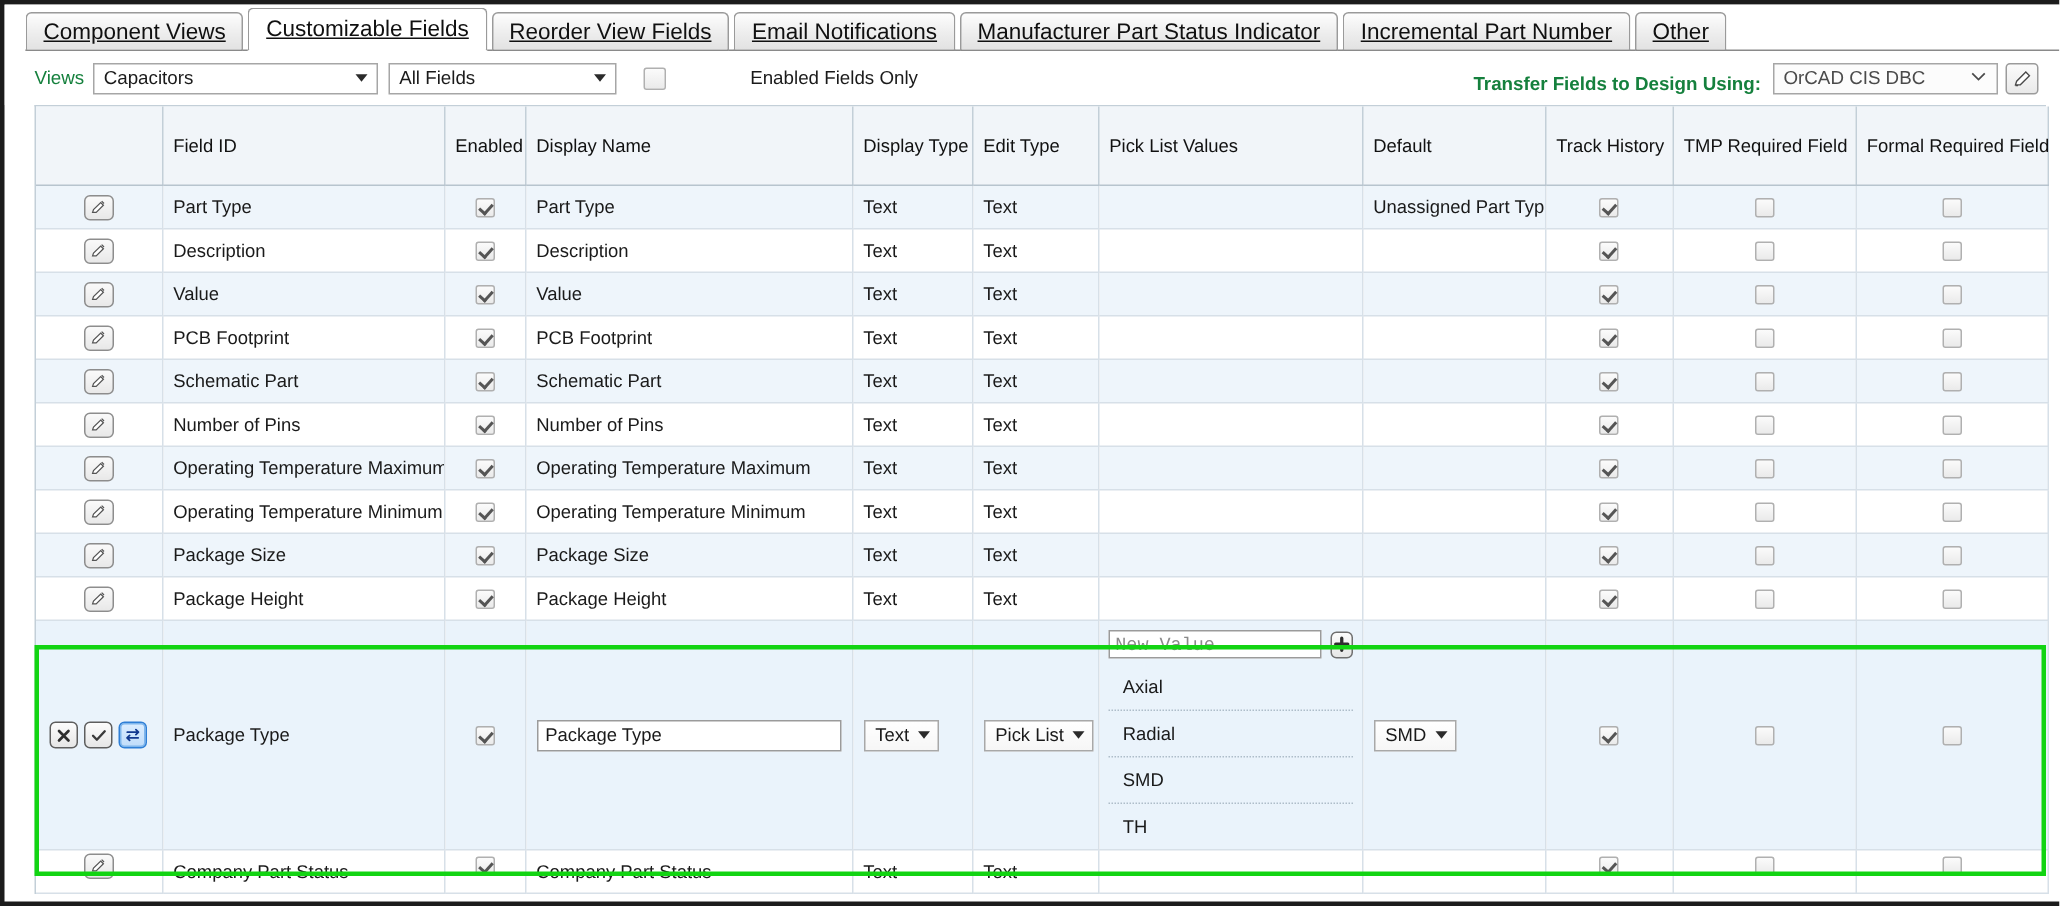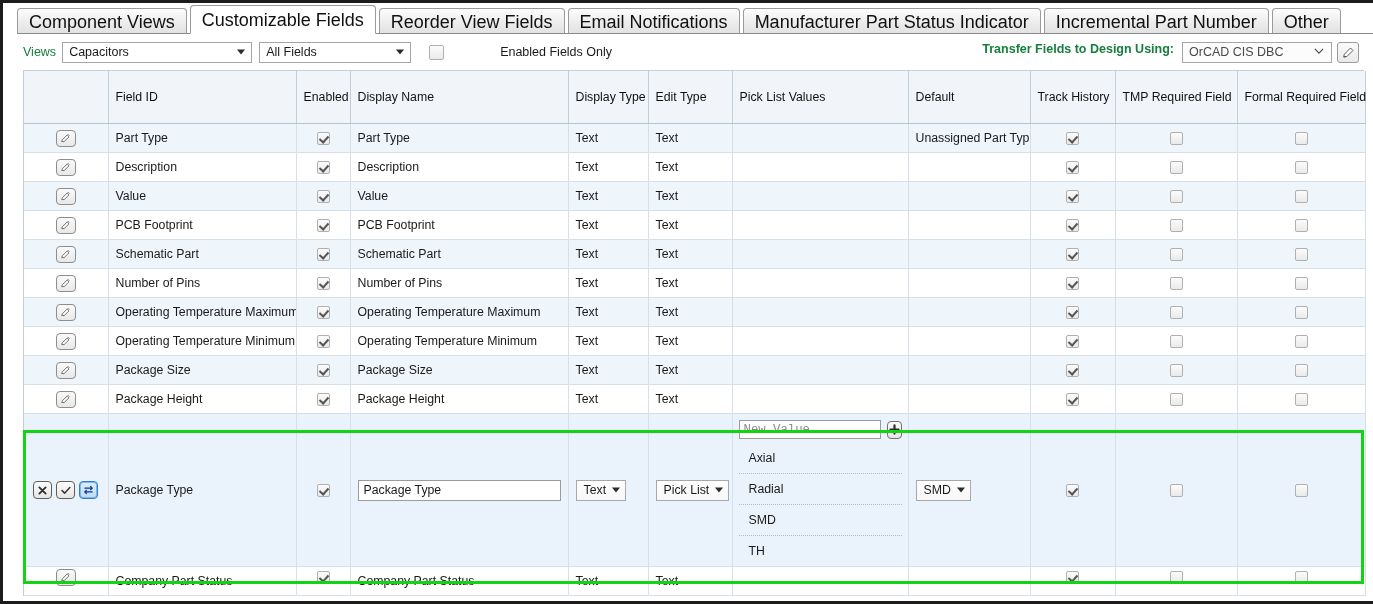--- a/index.html
+++ b/index.html
@@ -45,29 +45,30 @@
     background: #8a8a8a;
     z-index: 1;
   }
   .tab {
     position: relative;
     z-index: 2;
     height: 26px;
     line-height: 26px;
     padding: 0 11px;
     margin-right: 3px;
-    font-size: 18px;
+    font-size: 15px;
     color: #101010;
     background: linear-gradient(to bottom, #fdfdfd 0%, #ededed 55%, #e2e2e2 100%);
     border: 1px solid #9a9a9a;
     border-bottom: 1px solid #8a8a8a;
     border-radius: 4px 4px 0 0;
     white-space: nowrap;
     cursor: default;
     box-sizing: border-box;
+    text-decoration: underline;
   }
   .tab.active {
     background: #ffffff;
     border-bottom: 1px solid #ffffff;
     height: 29px;
     line-height: 28px;
     z-index: 3;
   }
 
   
@@ -142,21 +143,21 @@
     display: flex;
     align-items: center;
     margin-left: 18px;
     gap: 8px;
   }
   .enabled-only .txt { font-size: 12.5px; margin-left: 48px; }
 
   .tb-right {
     margin-left: auto;
     display: flex;
-    align-items: flex-start;
+    align-items: flex-end;
   }
   .tb-right .tb-label { font-weight: bold; margin-right: 8px; }
   .combo.dbc-combo {
     width: 150px;
     background: #fcfcfc;
     color: #4a4a4a;
   }
   .combo.dbc-combo .chev {
     position: absolute;
     right: 7px;

